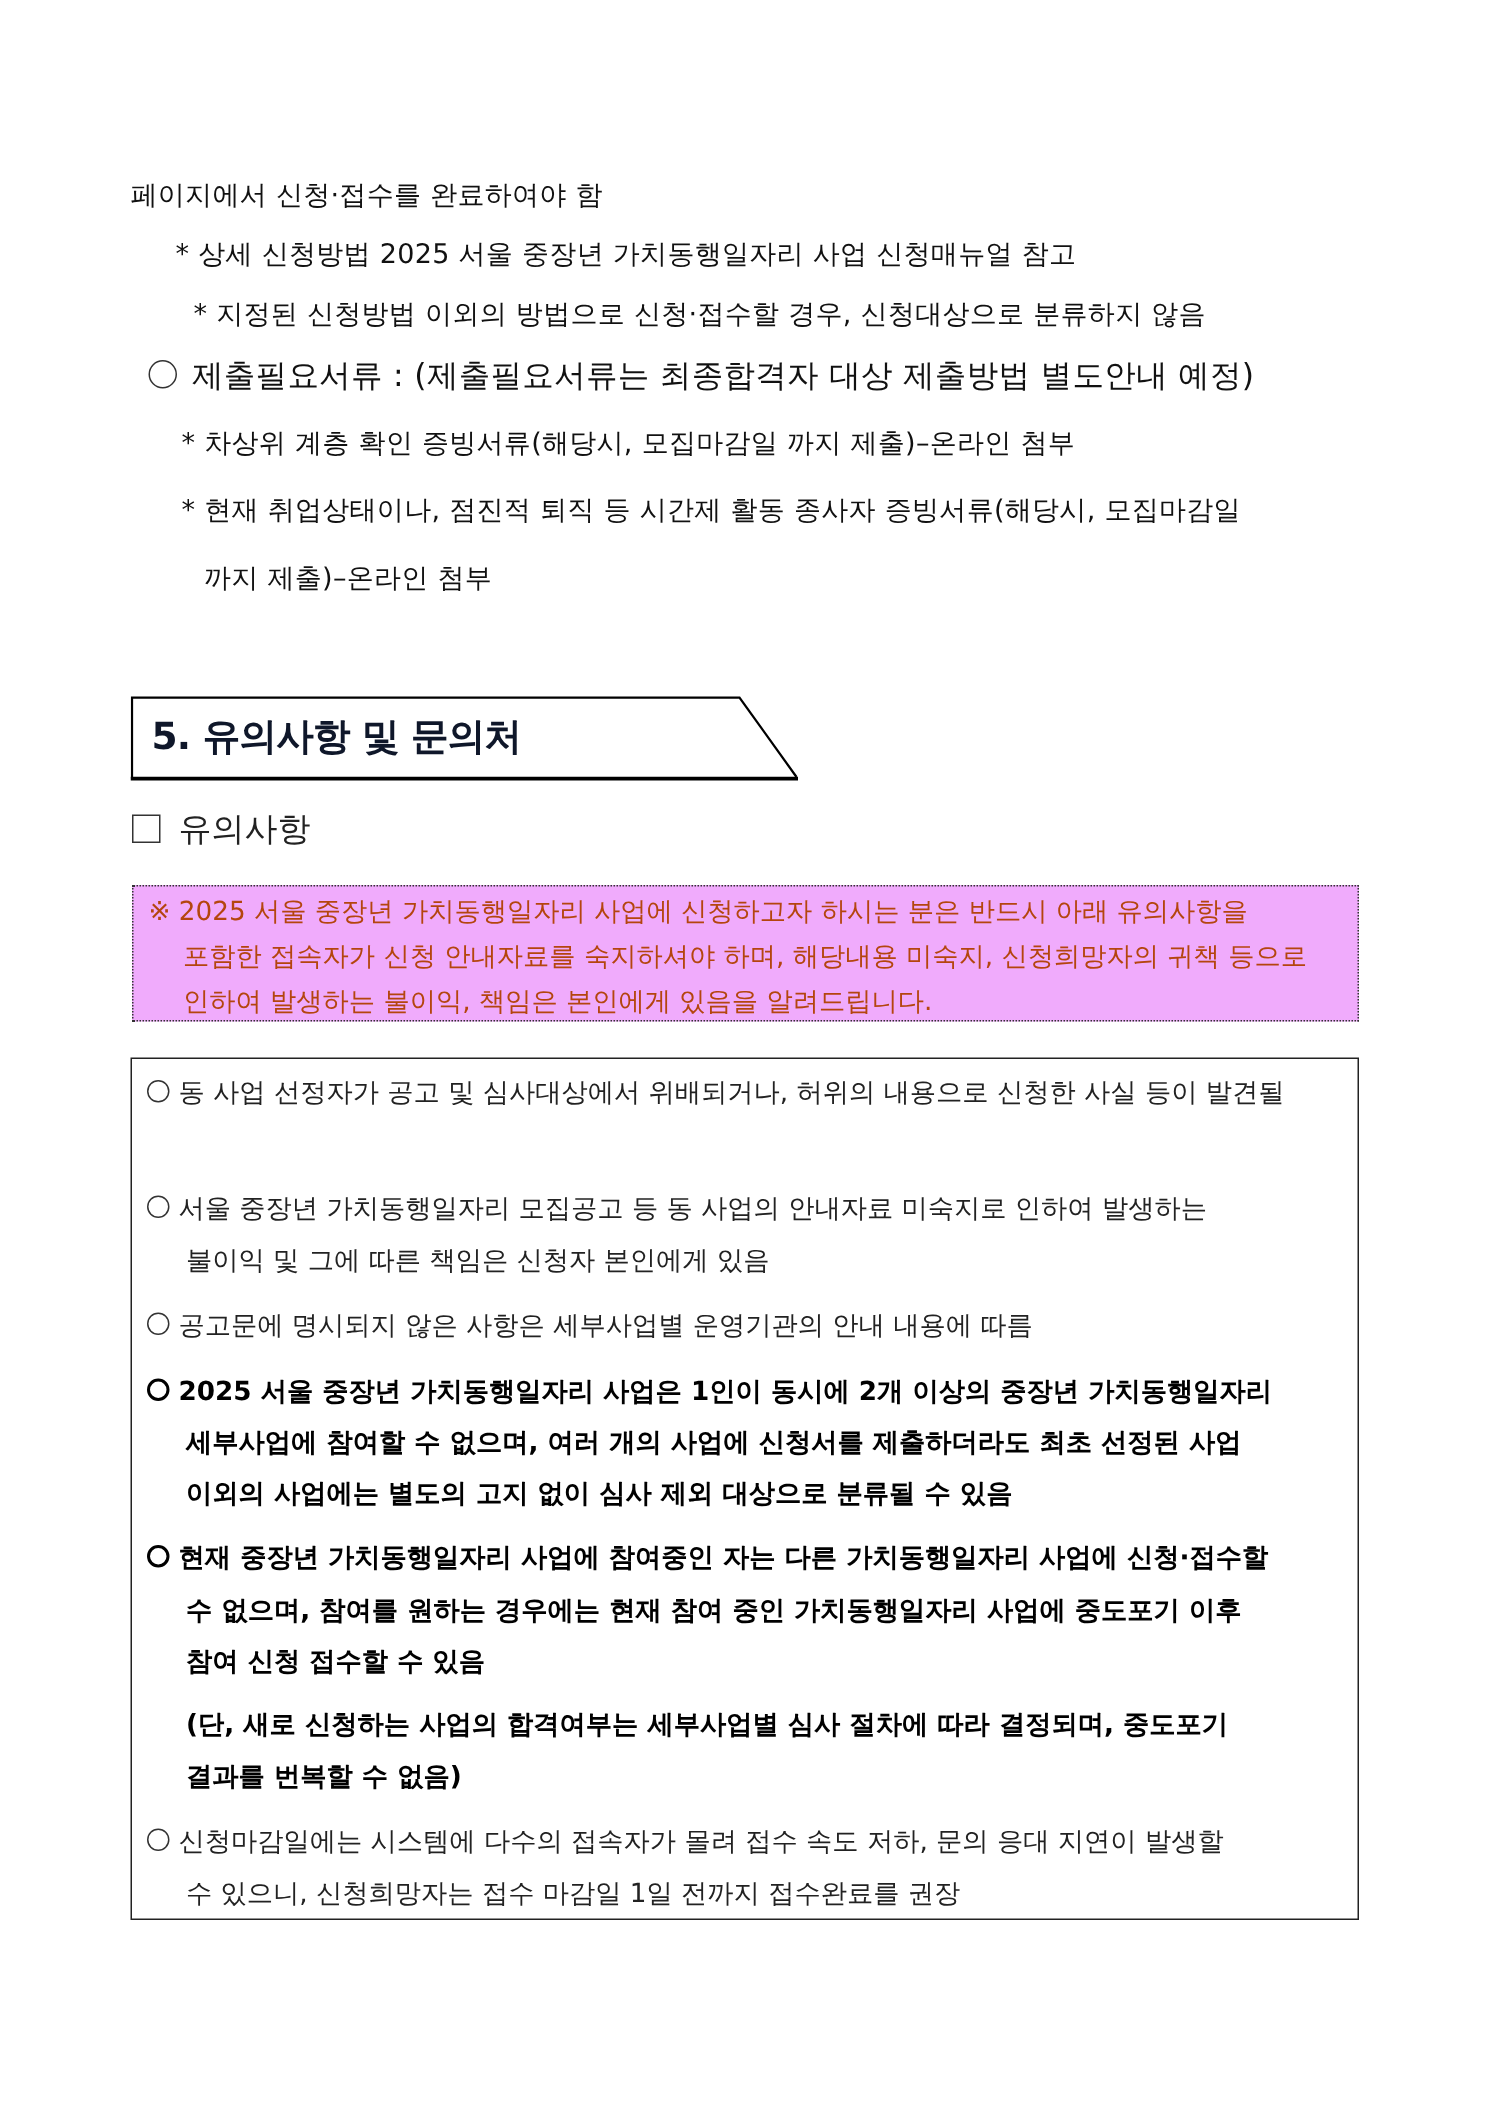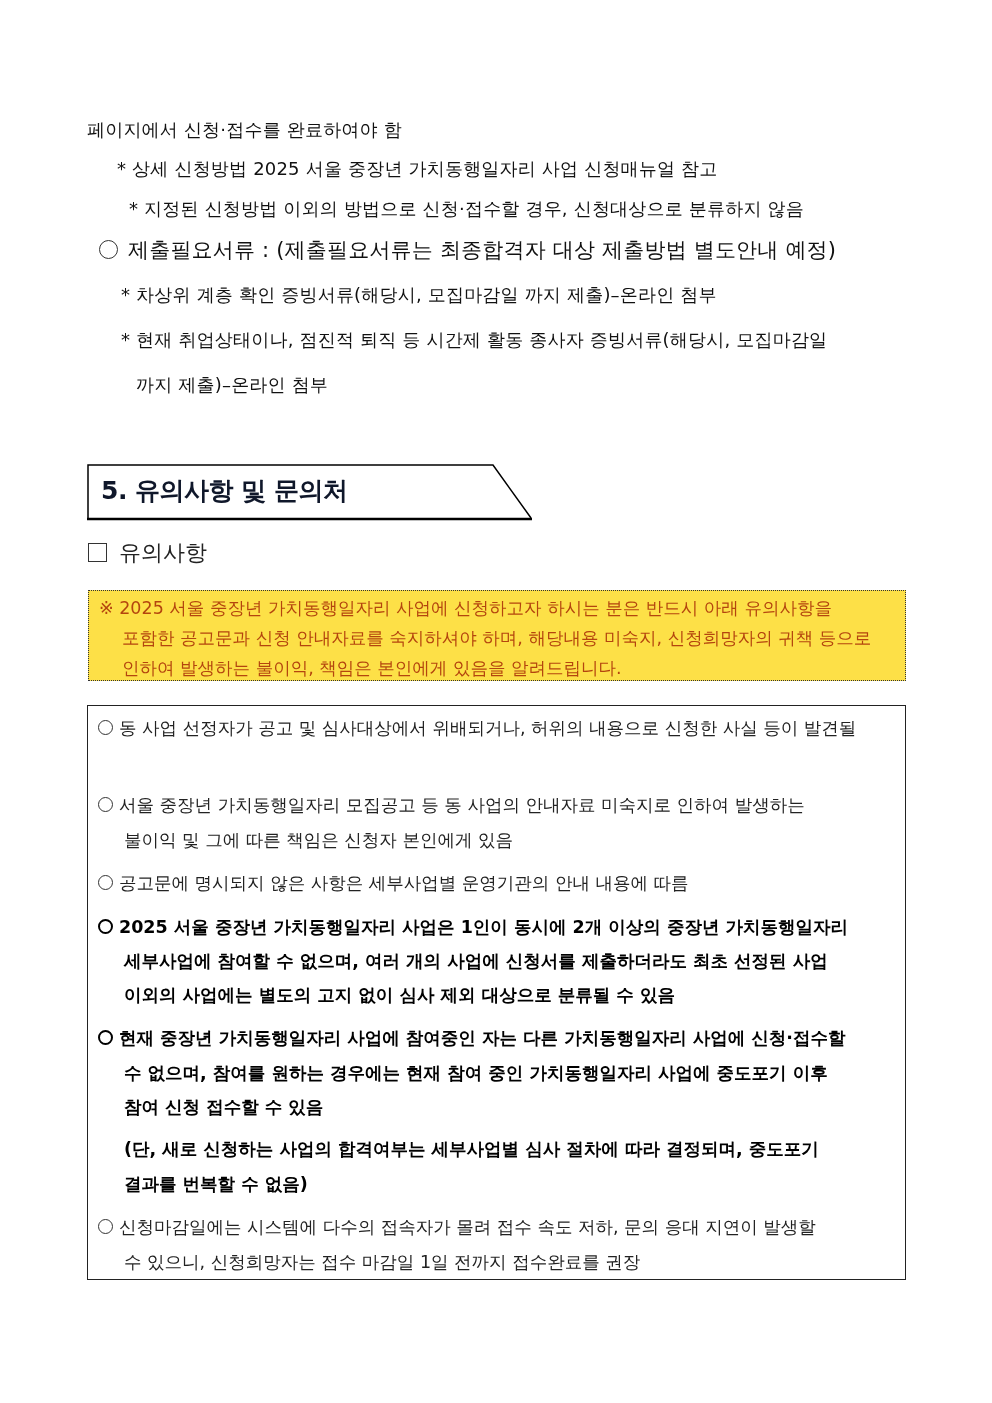--- a/index.html
+++ b/index.html
@@ -27,21 +27,21 @@
 
     .sub-title { font-size: 22px; color: #222; }
     .sq-icon {
       display: inline-block; width: 19px; height: 19px;
       border: 1.5px solid #333; vertical-align: -2px; margin-right: 12px;
     }
 
     
     .notice {
       position: absolute; left: 88px; top: 590px; width: 818px; height: 91px;
-      background: #fde047; border: 1px dotted #333;
+      background: #f0abfc; border: 1px dotted #333;
       color: #b4450e; font-size: 17.5px; line-height: 30px;
       padding: 2px 8px 0 10px;
     }
     .notice .line { white-space: nowrap; }
     .notice .indent { padding-left: 23px; }
 
     
     .rules-box {
       position: absolute; left: 87px; top: 705px; width: 819px; height: 575px;
       border: 1.5px solid #222;
@@ -76,21 +76,21 @@
   </svg>
   <div class="sec-title">5. 유의사항 및 문의처</div>
 </div>
 
 <div class="abs sub-title" style="left:88px; top:538px;">
   <span class="sq-icon"></span><span>유의사항</span>
 </div>
 
 <div class="notice">
   <div class="line">※ 2025 서울 중장년 가치동행일자리 사업에 신청하고자 하시는 분은 반드시 아래 유의사항을</div>
-  <div class="line indent">포함한 공고문과 신청 안내자료를 숙지하셔야 하며, 해당내용 미숙지, 신청희망자의 귀책 등으로</div>
+  <div class="line indent">포함한 접속자가 신청 안내자료를 숙지하셔야 하며, 해당내용 미숙지, 신청희망자의 귀책 등으로</div>
   <div class="line indent">인하여 발생하는 불이익, 책임은 본인에게 있음을 알려드립니다.</div>
 </div>
 
 <div class="rules-box">
 
   <div class="rule" style="top:10px;">
     <span class="circ"></span><span>동 사업 선정자가 공고 및 심사대상에서 위배되거나, 허위의 내용으로 신청한 사실 등이 발견될</span>
   </div>
 
   <div class="rule cont" style="top:122px;">불이익 및 그에 따른 책임은 신청자 본인에게 있음</div>

